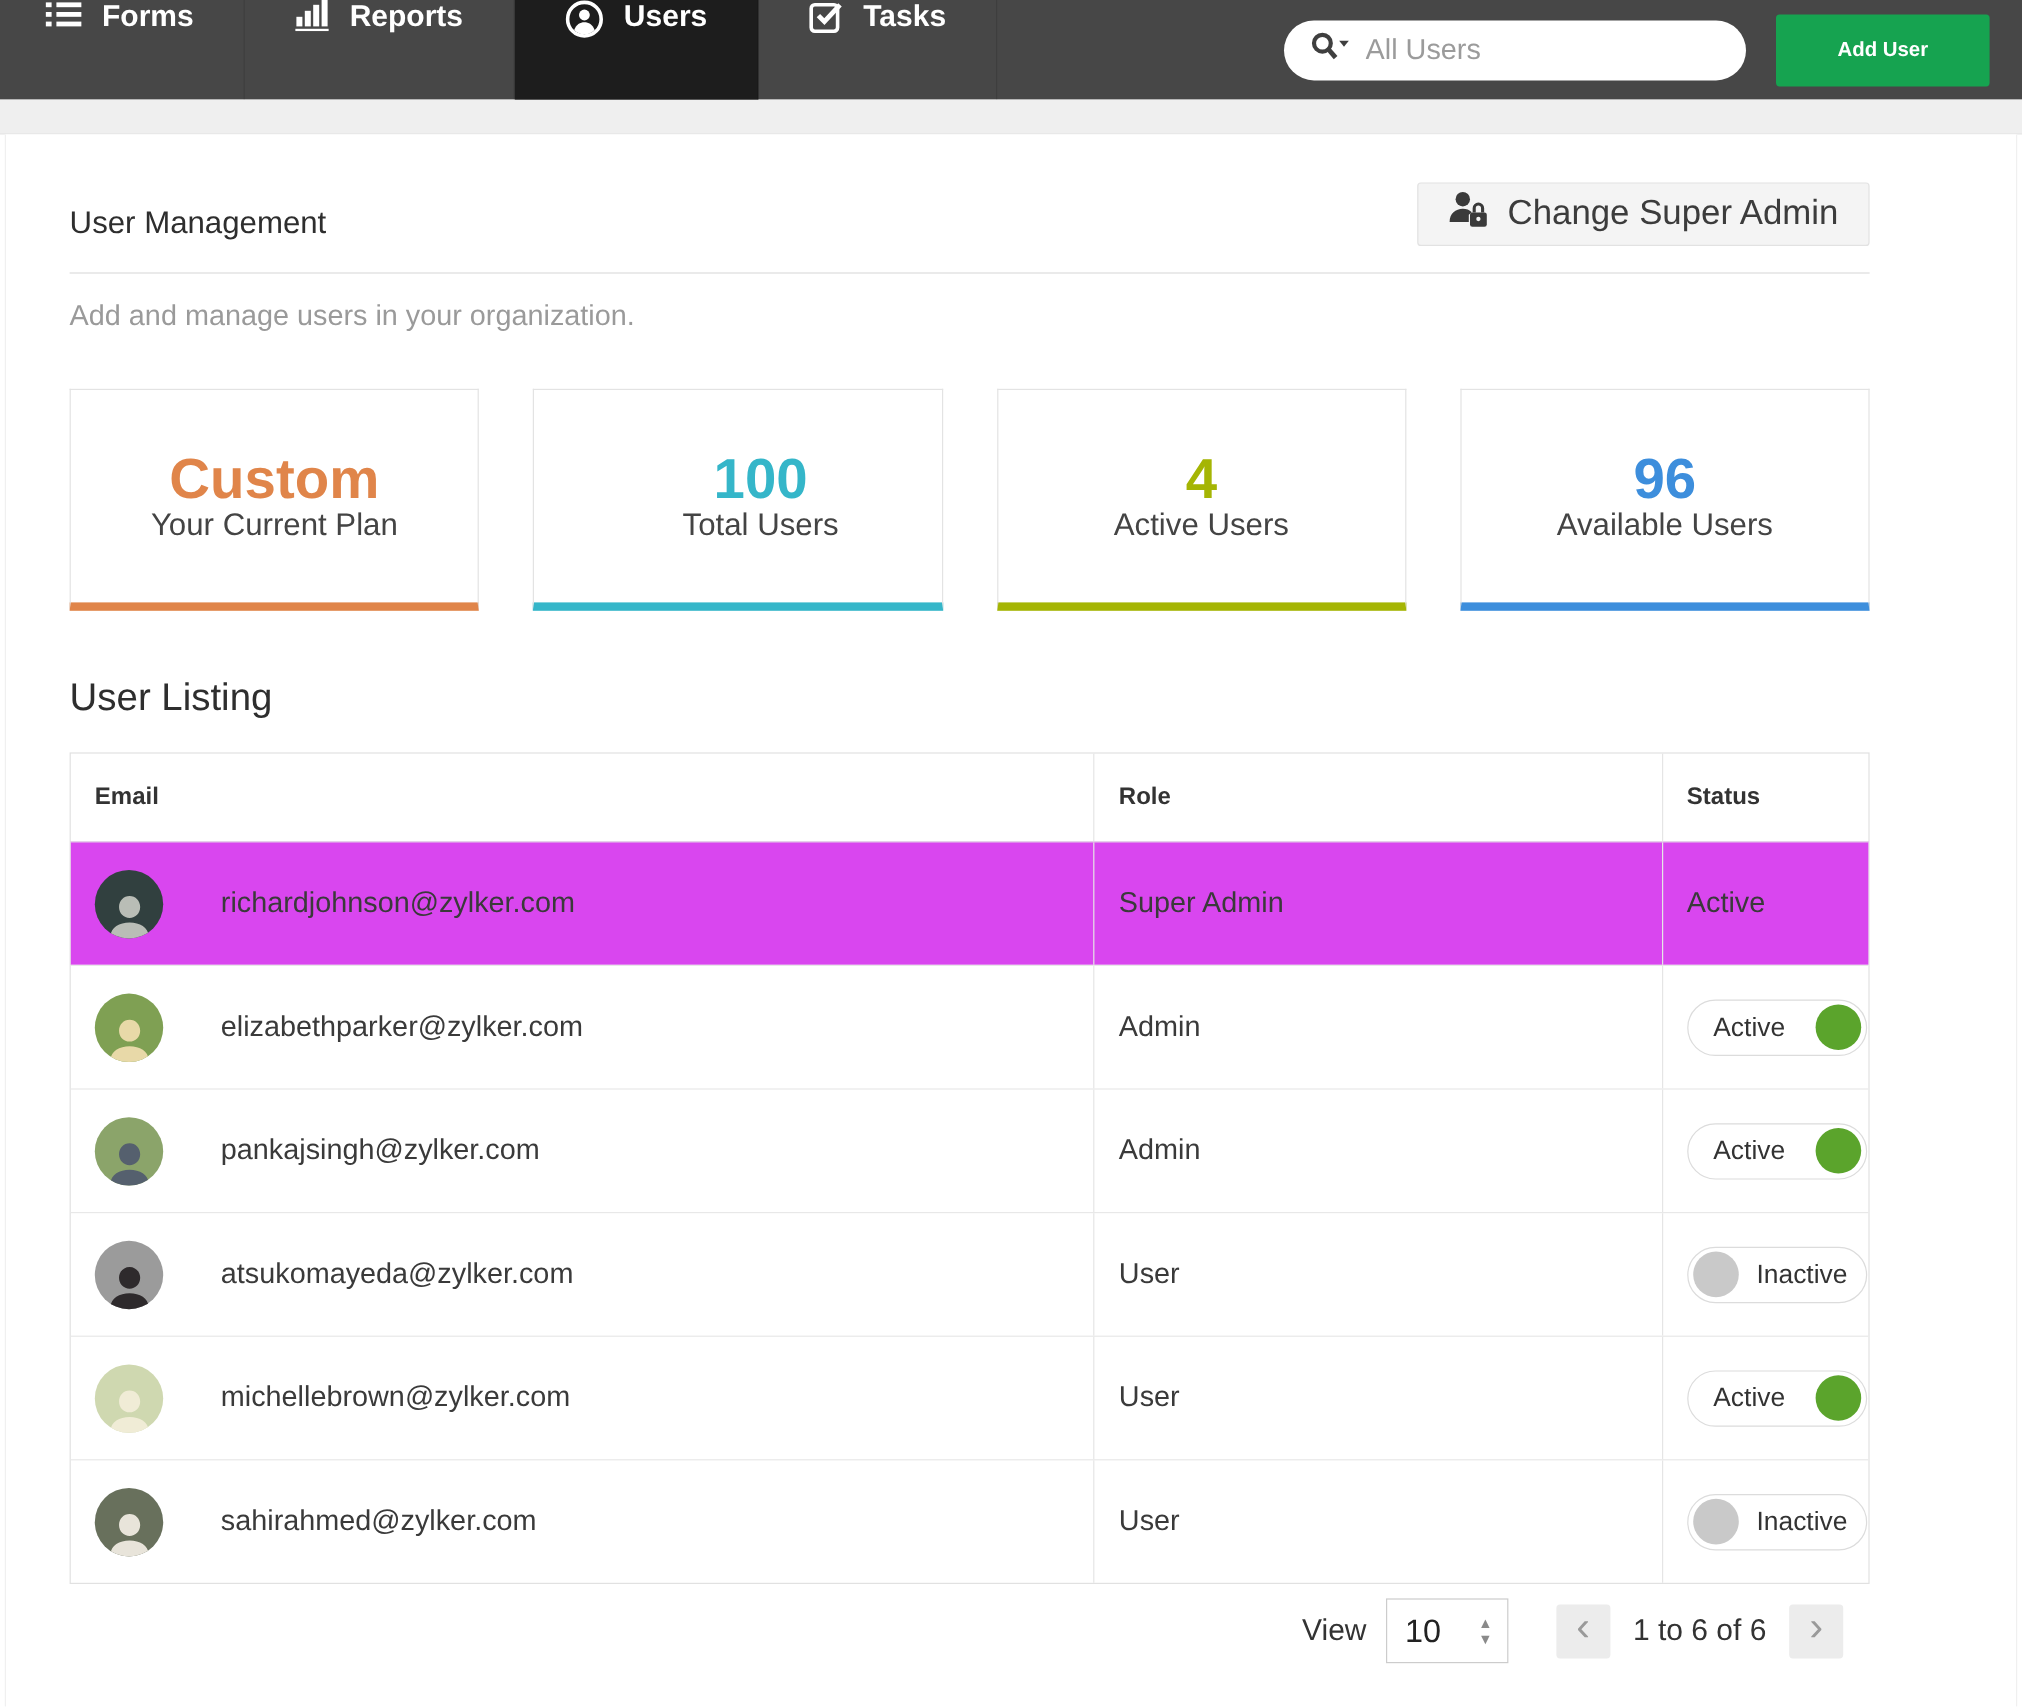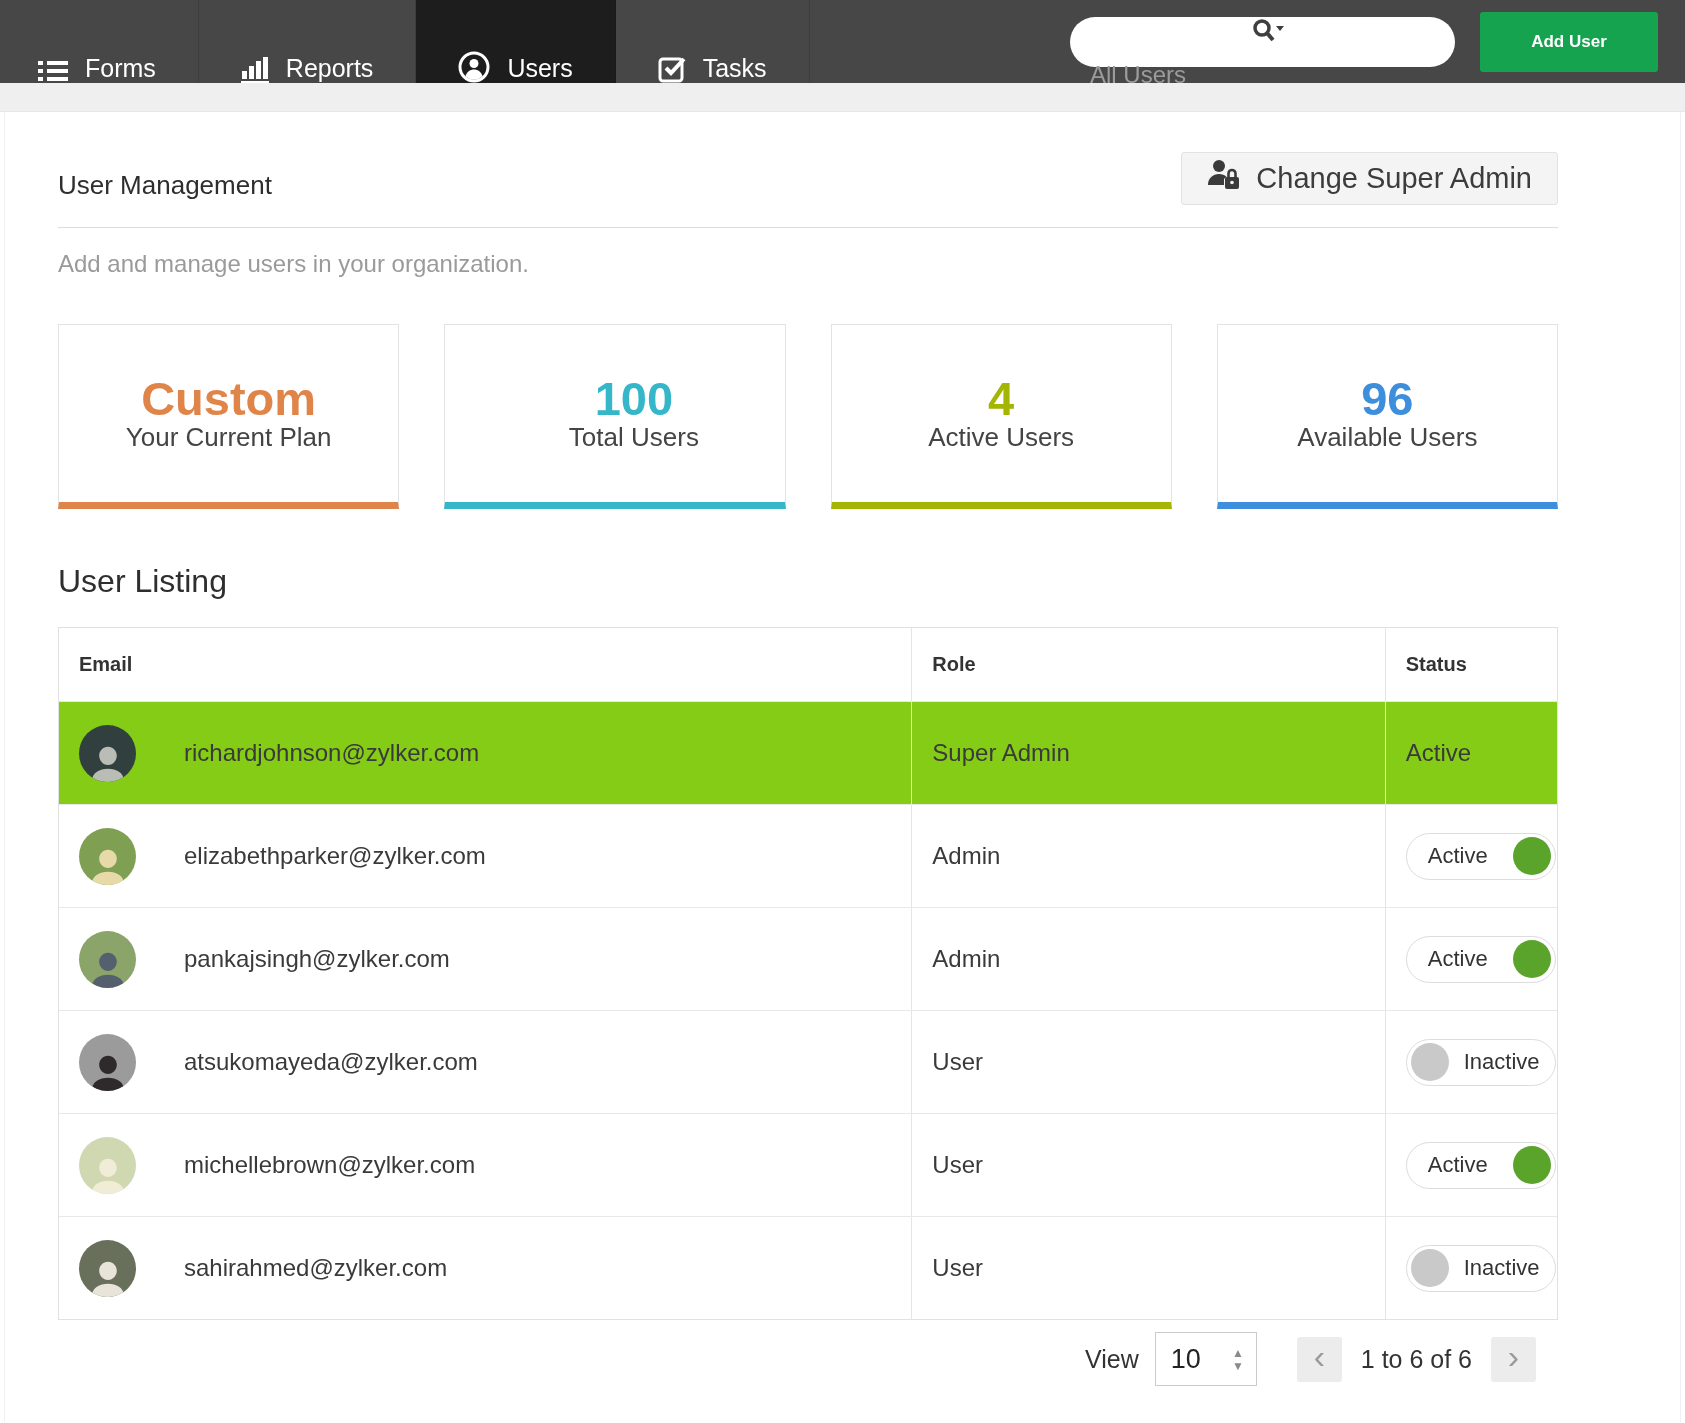--- a/index.html
+++ b/index.html
@@ -11,33 +11,33 @@
     overflow:hidden;
   }
 
   
   .navbar {
     height:83px; background:#474747;
     display:flex; align-items:stretch;
   }
   .nav-tabs { display:flex; align-items:stretch; }
   .nav-tab {
-    display:flex; align-items:flex-end; gap:17px;
-    padding:0 42px; color:#fff; font-size:25px; font-weight:400;
+    display:flex; align-items:flex-start; gap:17px;
+    padding:0 42px; color:#fff; font-size:25px; font-weight:700;
     border-right:1px solid rgba(0,0,0,0.12);
     cursor:pointer; white-space:nowrap;
   }
   .nav-tab:first-child { padding-left:38px; }
   .nav-tab.active { background:#1d1d1d; }
   .nav-tab svg { display:block; }
 
   .nav-right { margin-left:auto; display:flex; align-items:center; gap:25px; padding-right:27px; }
   .search-pill {
     width:385px; height:50px; background:#fff; border-radius:26px;
-    display:flex; align-items:center; padding:0 10px 0 20px; gap:12px;flex-direction:column;
+    display:flex; align-items:center; padding:0 10px 0 20px; gap:12px;
   }
   .search-pill svg { flex-shrink:0; }
   .search-input {
     border:none; outline:none; background:transparent;
     font-family:"Liberation Sans", sans-serif;
     font-size:24px; color:#555; width:100%;
   }
   .search-input::placeholder { color:#9b9b9b; }
   .add-user-btn {
     width:178px; height:60px; border:none; border-radius:3px;
@@ -77,21 +77,21 @@
   
   .listing-title { font-size:32px; font-weight:400; color:#2e2e2e; margin-top:54px; }
   .table { margin-top:27px; border:1px solid #e1e1e1; }
   .trow { display:flex; align-items:stretch; }
   .cell { display:flex; align-items:center; padding-left:20px; }
   .c-email { width:56.9%; }
   .c-role  { width:31.6%; border-left:1px solid #e5e5e5; }
   .c-status{ width:11.5%; border-left:1px solid #e5e5e5; }
   .thead { height:73px; font-weight:700; font-size:20px; color:#333; }
   .row { height:103px; border-top:1px solid #e8e8e8; font-size:24px; color:#3a3a3a; }
-  .row.highlight { background:#84cc16; }
+  .row.highlight { background:#d946ef; }
   .email-wrap { display:flex; align-items:center; gap:48px; }
   .avatar {
     width:57px; height:57px; border-radius:50%; overflow:hidden;
     display:flex; align-items:flex-end; justify-content:center; flex-shrink:0;
   }
   .avatar svg { width:46px; height:46px; margin-bottom:-5px; }
 
   .toggle {
     width:150px; height:47px; background:#fff;
     border:1px solid #dcdcdc; border-radius:25px;

